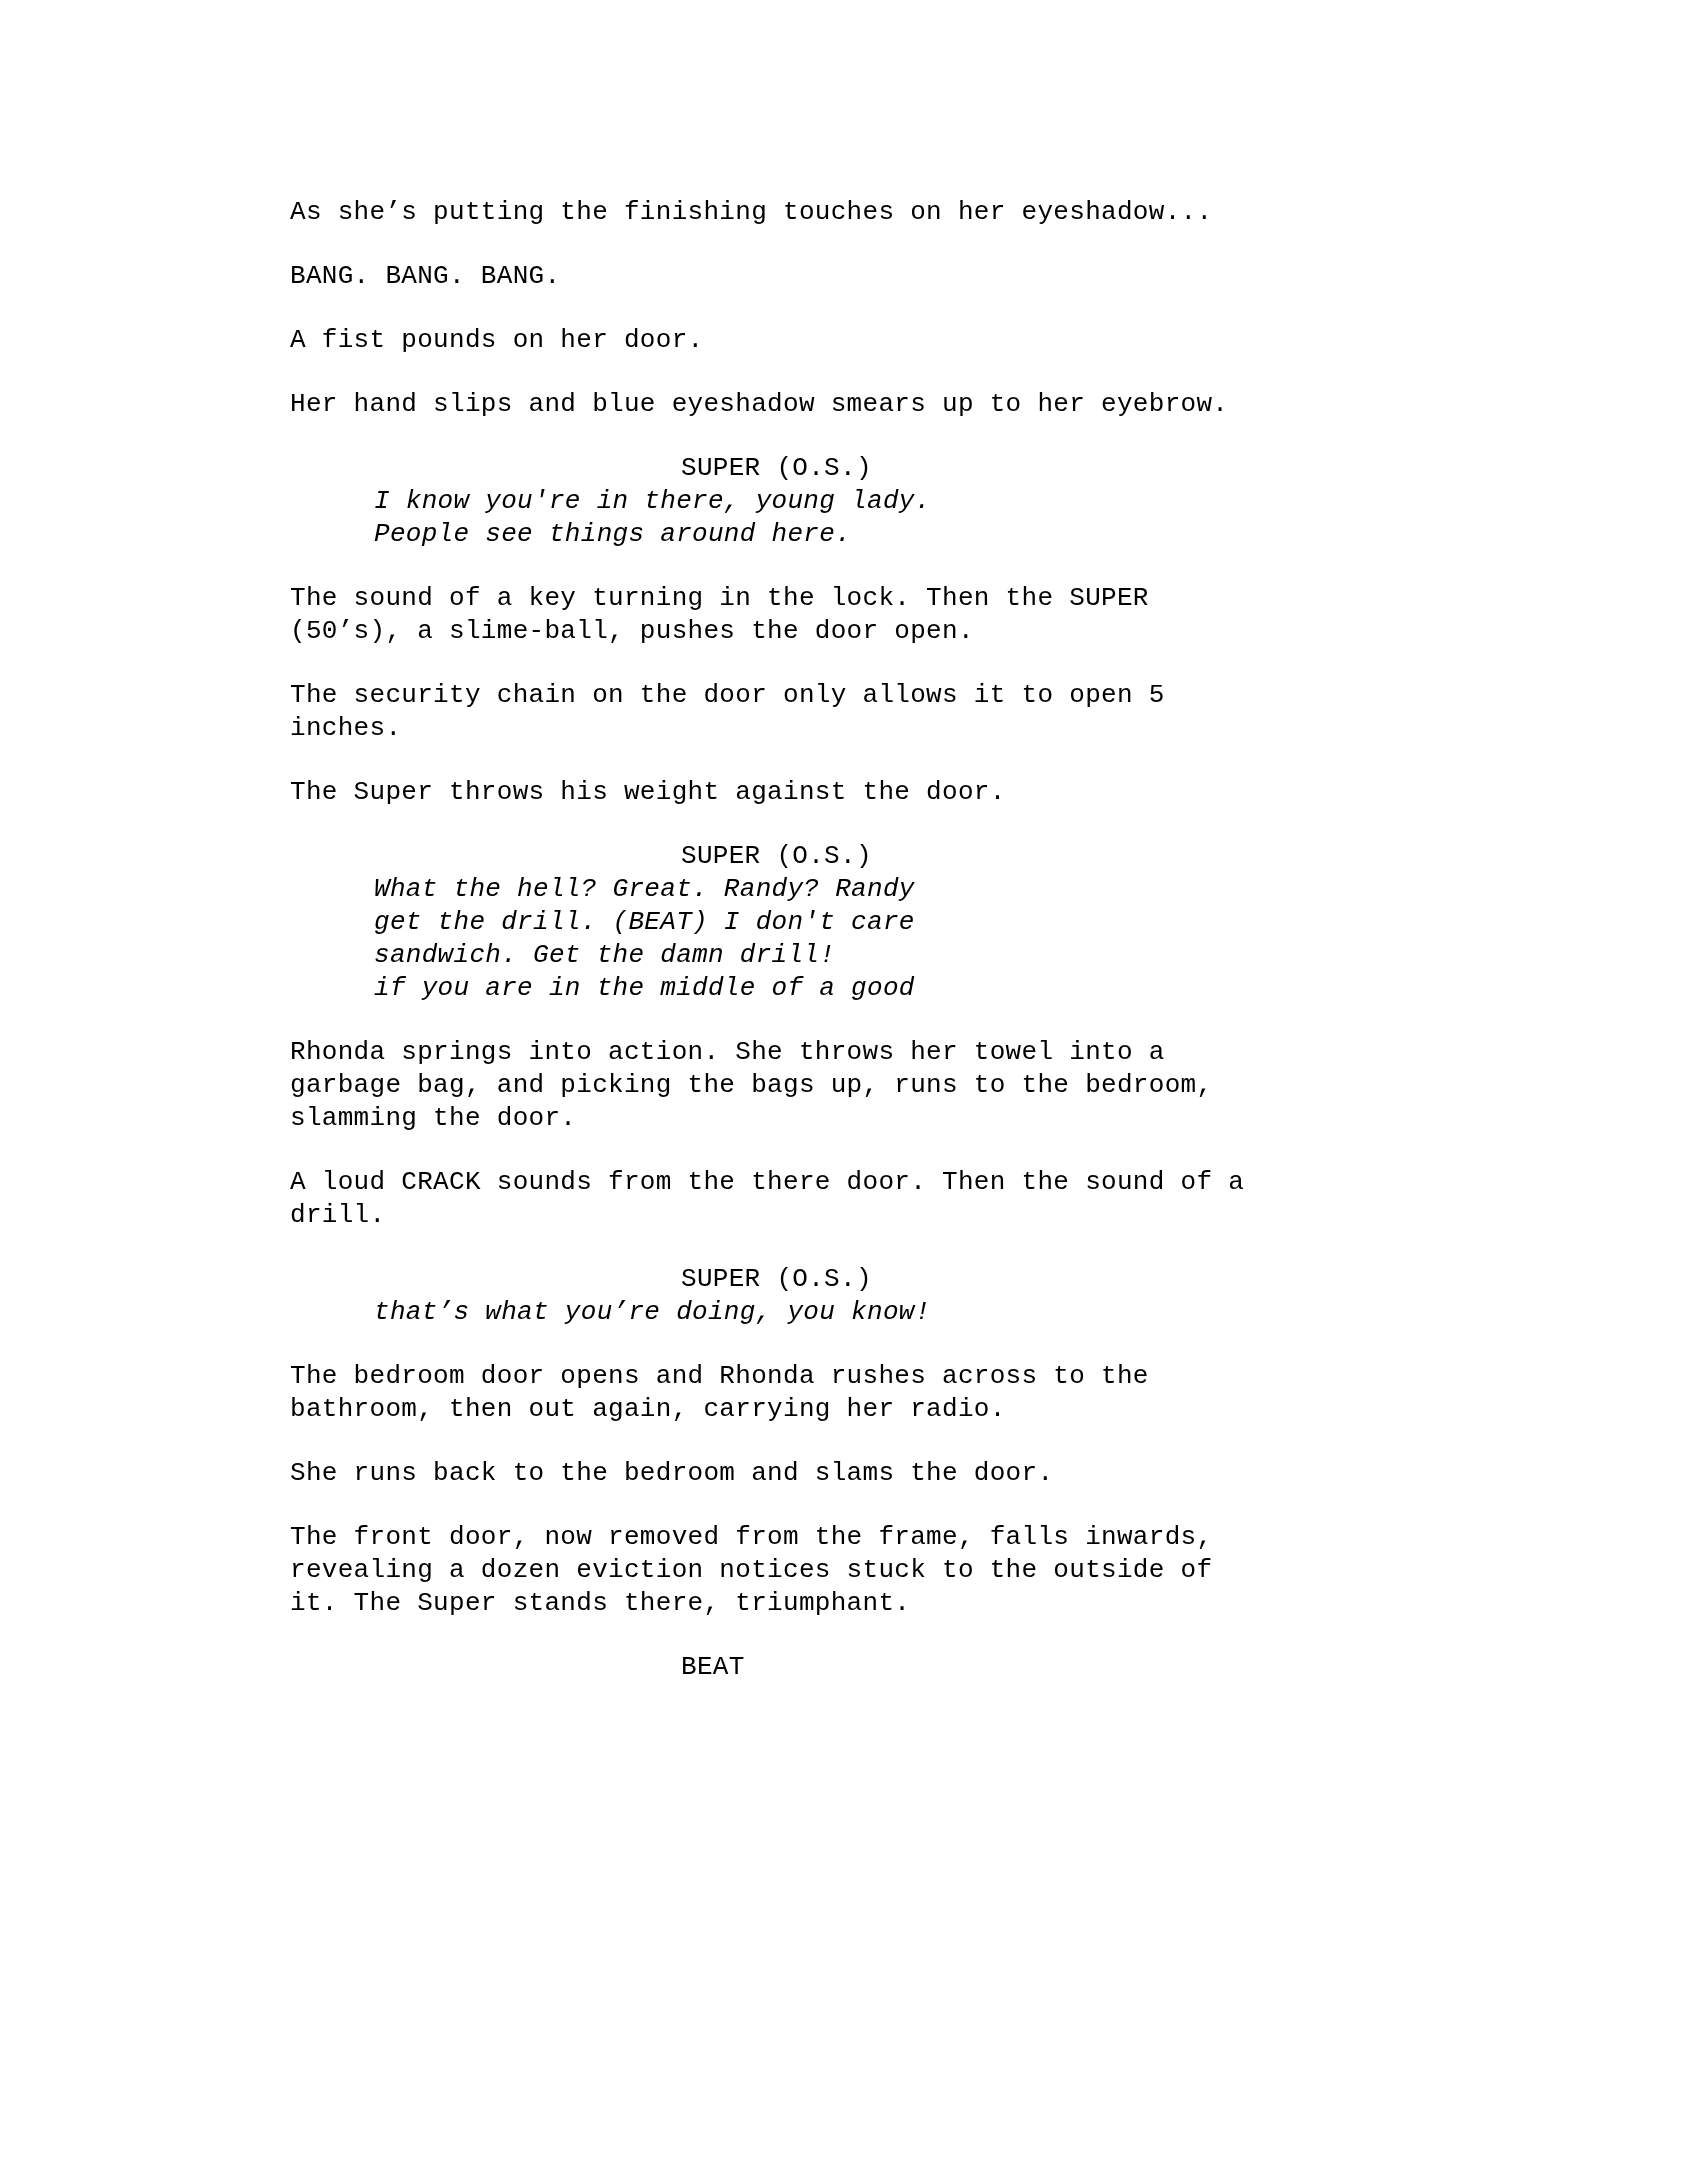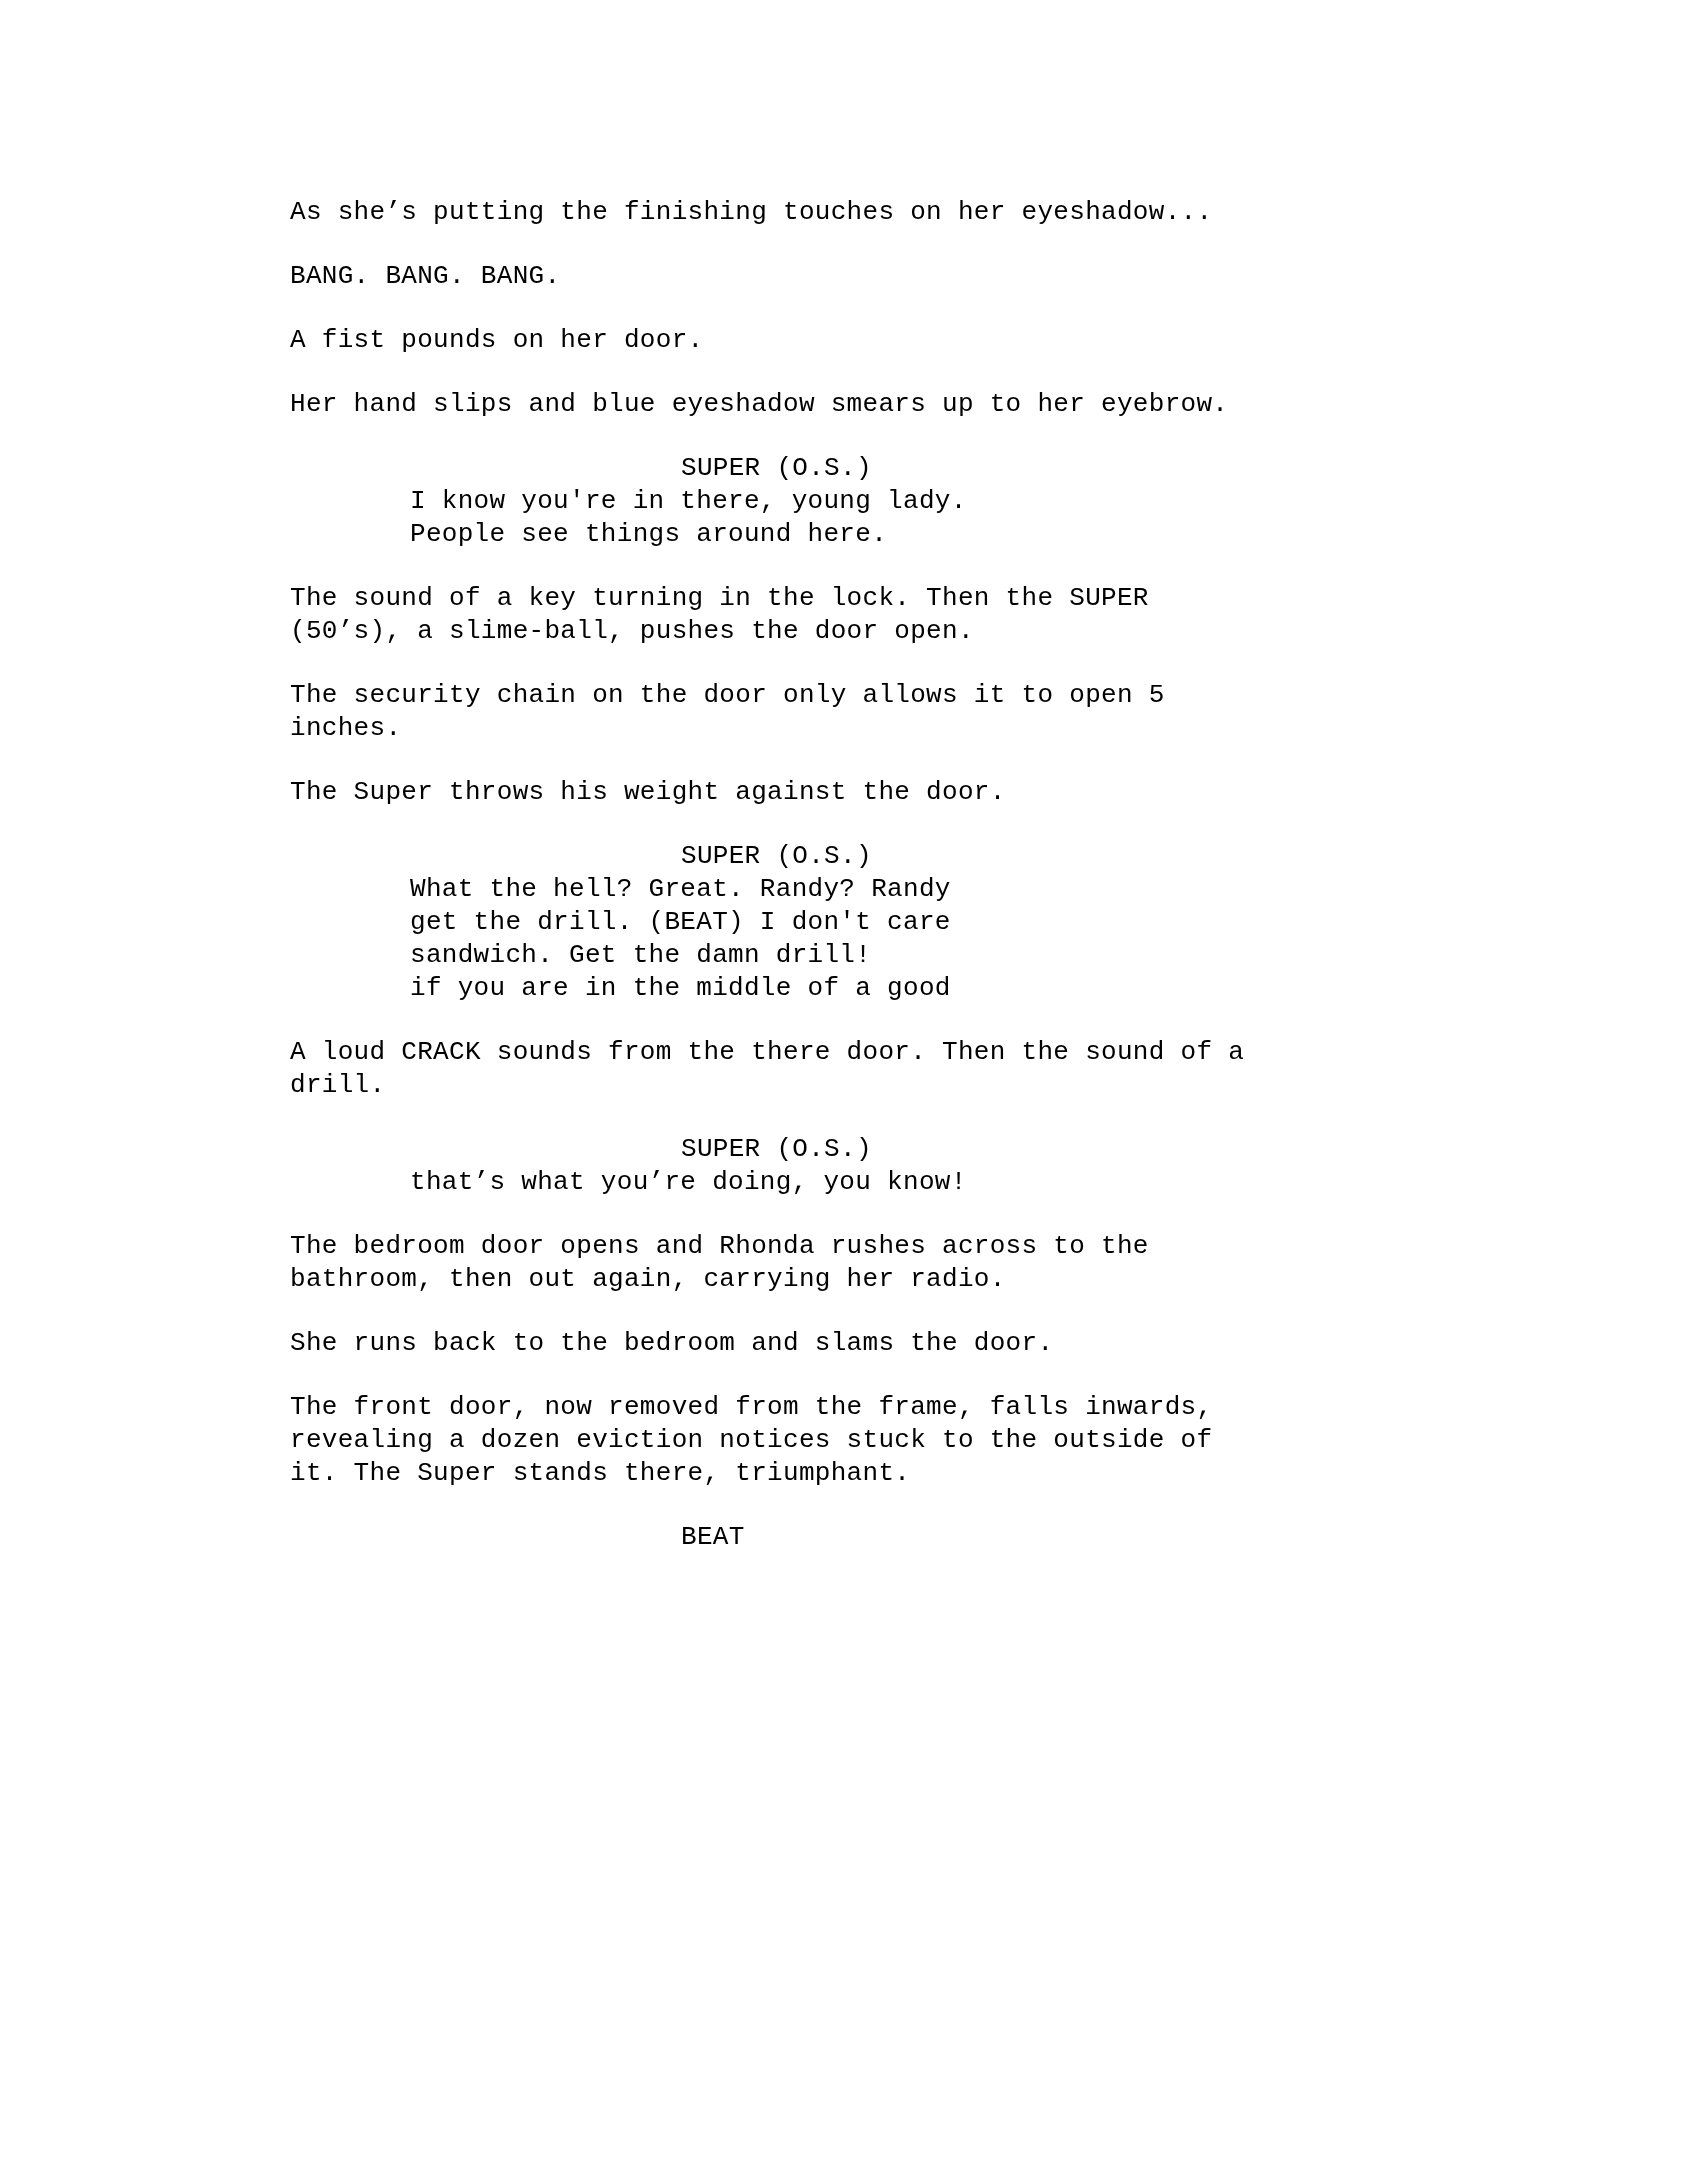--- a/index.html
+++ b/index.html
@@ -37,23 +37,24 @@
     width: 1147px;
   }
   .dialogue-block {
     margin: 0 0 31px 0;
   }
   .character {
     margin-left: 391px;
     white-space: pre;
   }
   .dialogue {
-    margin-left: 120px;
+    margin-left: 84px;
     width: 688px;
     white-space: pre-wrap;
+    font-style: italic;
   }
   .line {
     white-space: pre;
   }
 </style>
 </head>
 <body>
 
 <div class="page">
   <div class="script" id="script-body">
@@ -67,20 +68,23 @@
       </div>
       <div class="block action">The sound of a key turning in the lock. Then the SUPER
 (50’s), a slime-ball, pushes the door open.</div>
       <div class="block action">The security chain on the door only allows it to open 5
 inches.</div>
       <div class="block action">The Super throws his weight against the door.</div>
       <div class="dialogue-block">
         <div class="character">SUPER (O.S.)</div>
         <div class="dialogue"><div class="line">What the hell? Great. Randy? Randy</div><div class="line">get the drill. (BEAT) I don't care</div><div class="line">sandwich. Get the damn drill!</div><div class="line">if you are in the middle of a good</div></div>
       </div>
+      <div class="block action">Rhonda springs into action. She throws her towel into a
+garbage bag, and picking the bags up, runs to the bedroom,
+slamming the door.</div>
       <div class="block action">A loud CRACK sounds from the there door. Then the sound of a
 drill.</div>
       <div class="dialogue-block">
         <div class="character">SUPER (O.S.)</div>
         <div class="dialogue"><div class="line">that’s what you’re doing, you know!</div></div>
       </div>
       <div class="block action">The bedroom door opens and Rhonda rushes across to the
 bathroom, then out again, carrying her radio.</div>
       <div class="block action">She runs back to the bedroom and slams the door.</div>
       <div class="block action">The front door, now removed from the frame, falls inwards,

